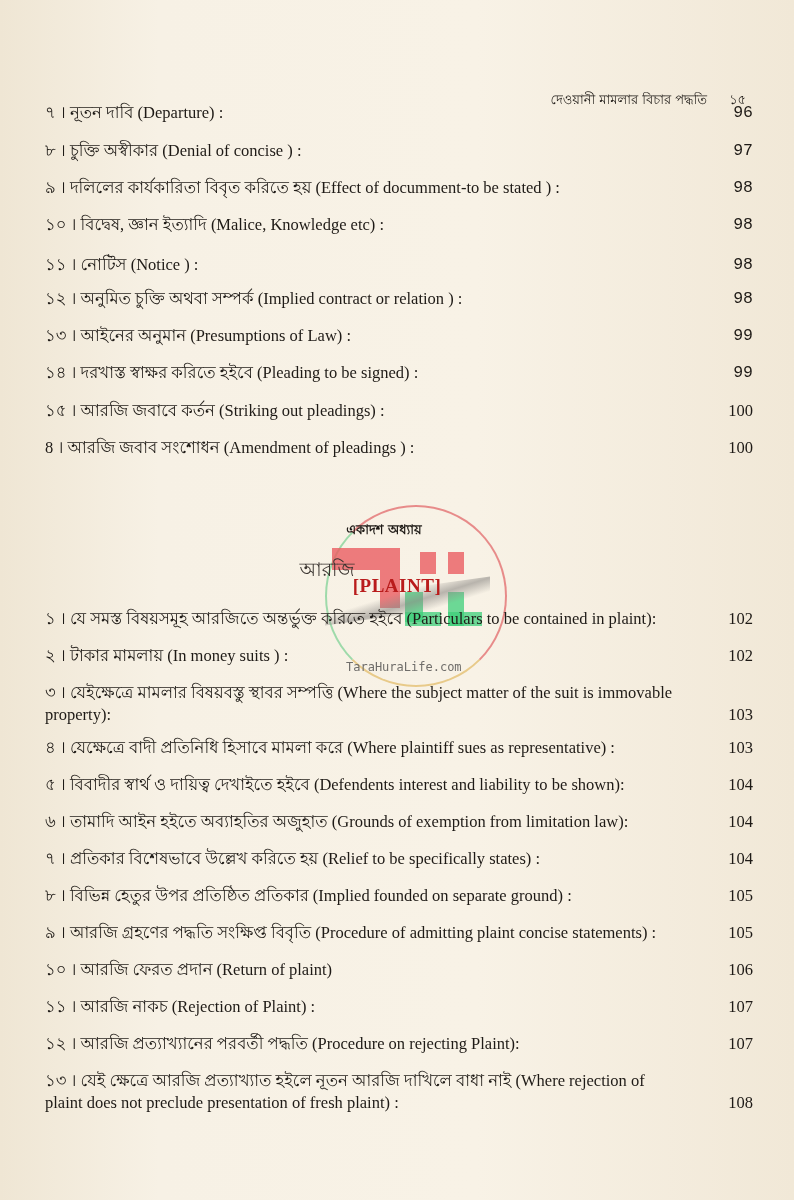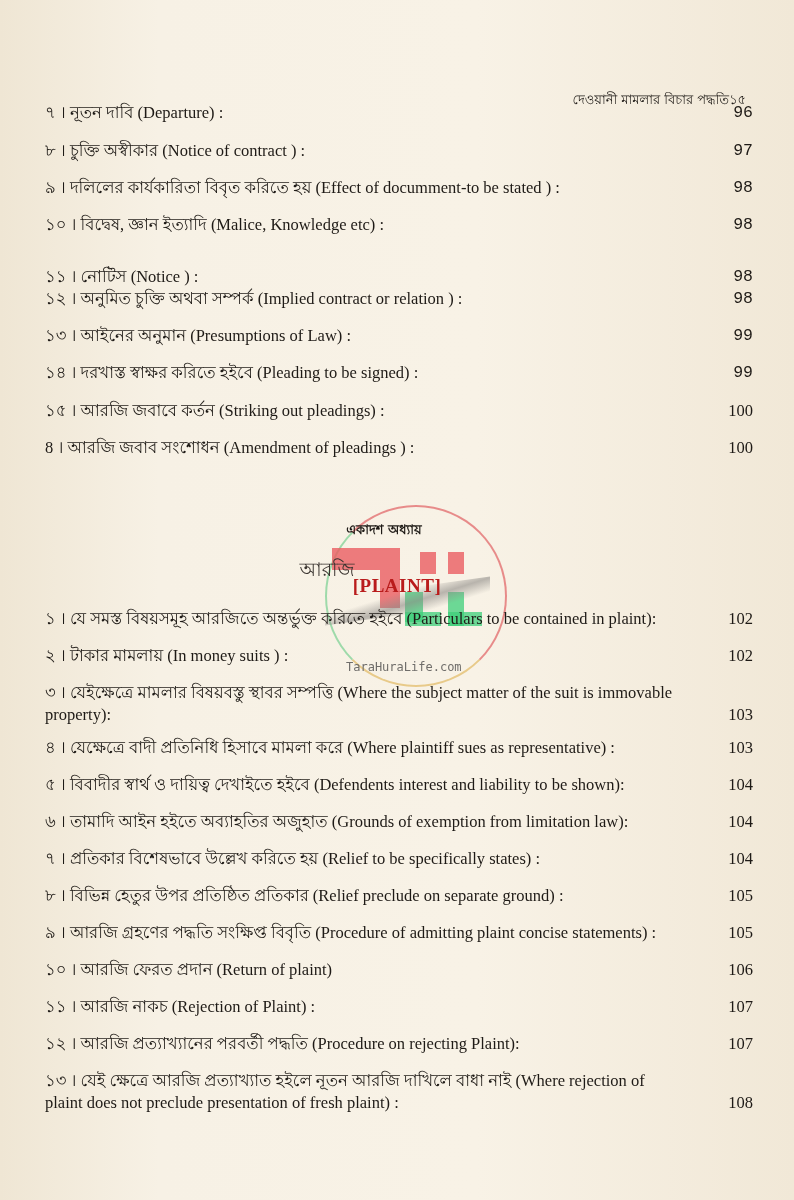--- a/index.html
+++ b/index.html
@@ -7,21 +7,21 @@
     width: 794px; height: 1200px; overflow: hidden;
     background: #f6efe2;
     background-image: linear-gradient(90deg, #efe6d4 0%, #f7f1e5 20%, #f8f2e6 60%, #f1e8d7 100%);
     font-family: "Liberation Serif", "DejaVu Serif", serif;
     color: #1e1a16;
     position: relative;
   }
   .running-head {
     position: absolute; top: 90px; right: 48px;
     font-size: 13px; font-family: "DejaVu Sans", sans-serif;
-    display: flex; align-items: baseline;
+    display: flex; gap: 22px; align-items: baseline;
   }
   .toc { position: absolute; left: 45px; width: 708px; }
   .entry { position: absolute; left: 0; width: 708px; font-size: 16.5px; line-height: 22px; }
   .entry .text { display: block; padding-right: 70px; }
   .entry .page { position: absolute; right: 0; bottom: 0; }
   .entry .page.sans { font-family: Liberation Mono, monospace; margin-left: 40px; }
   .chapter-label {
     position: absolute; top: 520px; left: 0; width: 768px; text-align: center;
     font-family: "DejaVu Sans", sans-serif; font-size: 13px; font-weight: bold;
   }
@@ -60,32 +60,32 @@
   <span>দেওয়ানী মামলার বিচার পদ্ধতি</span>
   <span>১৫</span>
 </div>
 
 <div class="toc">
   <div class="entry" style="top:102px">
       <span class="text"><span>৭</span> । <span>নূতন দাবি (Departure) :</span></span>
       <span class="page sans">96</span>
     </div>
   <div class="entry" style="top:140px">
-      <span class="text"><span>৮</span> । <span>চুক্তি অস্বীকার (Notice of contract ) :</span></span>
+      <span class="text"><span>৮</span> । <span>চুক্তি অস্বীকার (Denial of concise ) :</span></span>
       <span class="page sans">97</span>
     </div>
   <div class="entry" style="top:177px">
       <span class="text"><span>৯</span> । <span>দলিলের কার্যকারিতা বিবৃত করিতে হয় (Effect of documment-to be stated ) :</span></span>
       <span class="page sans">98</span>
     </div>
   <div class="entry" style="top:214px">
       <span class="text"><span>১০</span> । <span>বিদ্বেষ, জ্ঞান ইত্যাদি (Malice, Knowledge etc) :</span></span>
       <span class="page sans">98</span>
     </div>
-  <div class="entry" style="top:266px">
+  <div class="entry" style="top:254px">
       <span class="text"><span>১১</span> । <span>নোটিস (Notice ) :</span></span>
       <span class="page sans">98</span>
     </div>
   <div class="entry" style="top:288px">
       <span class="text"><span>১২</span> । <span>অনুমিত চুক্তি অথবা সম্পর্ক (Implied contract or relation ) :</span></span>
       <span class="page sans">98</span>
     </div>
   <div class="entry" style="top:325px">
       <span class="text"><span>১৩</span> । <span>আইনের অনুমান (Presumptions of Law) :</span></span>
       <span class="page sans">99</span>
@@ -144,21 +144,21 @@
     </div>
   <div class="entry" style="top:811px">
       <span class="text"><span>৬</span> । <span>তামাদি আইন হইতে অব্যাহতির অজুহাত (Grounds of exemption from limitation law):</span></span>
       <span class="page">104</span>
     </div>
   <div class="entry" style="top:848px">
       <span class="text"><span>৭</span> । <span>প্রতিকার বিশেষভাবে উল্লেখ করিতে হয় (Relief to be specifically states) :</span></span>
       <span class="page">104</span>
     </div>
   <div class="entry" style="top:885px">
-      <span class="text"><span>৮</span> । <span>বিভিন্ন হেতুর উপর প্রতিষ্ঠিত প্রতিকার (Relief preclude on separate ground) :</span></span>
+      <span class="text"><span>৮</span> । <span>বিভিন্ন হেতুর উপর প্রতিষ্ঠিত প্রতিকার (Implied founded on separate ground) :</span></span>
       <span class="page">105</span>
     </div>
   <div class="entry" style="top:922px">
       <span class="text"><span>৯</span> । <span>আরজি গ্রহণের পদ্ধতি সংক্ষিপ্ত বিবৃতি (Procedure of admitting plaint concise statements) :</span></span>
       <span class="page">105</span>
     </div>
   <div class="entry" style="top:959px">
       <span class="text"><span>১০</span> । <span>আরজি ফেরত প্রদান (Return of plaint)</span></span>
       <span class="page">106</span>
     </div>

